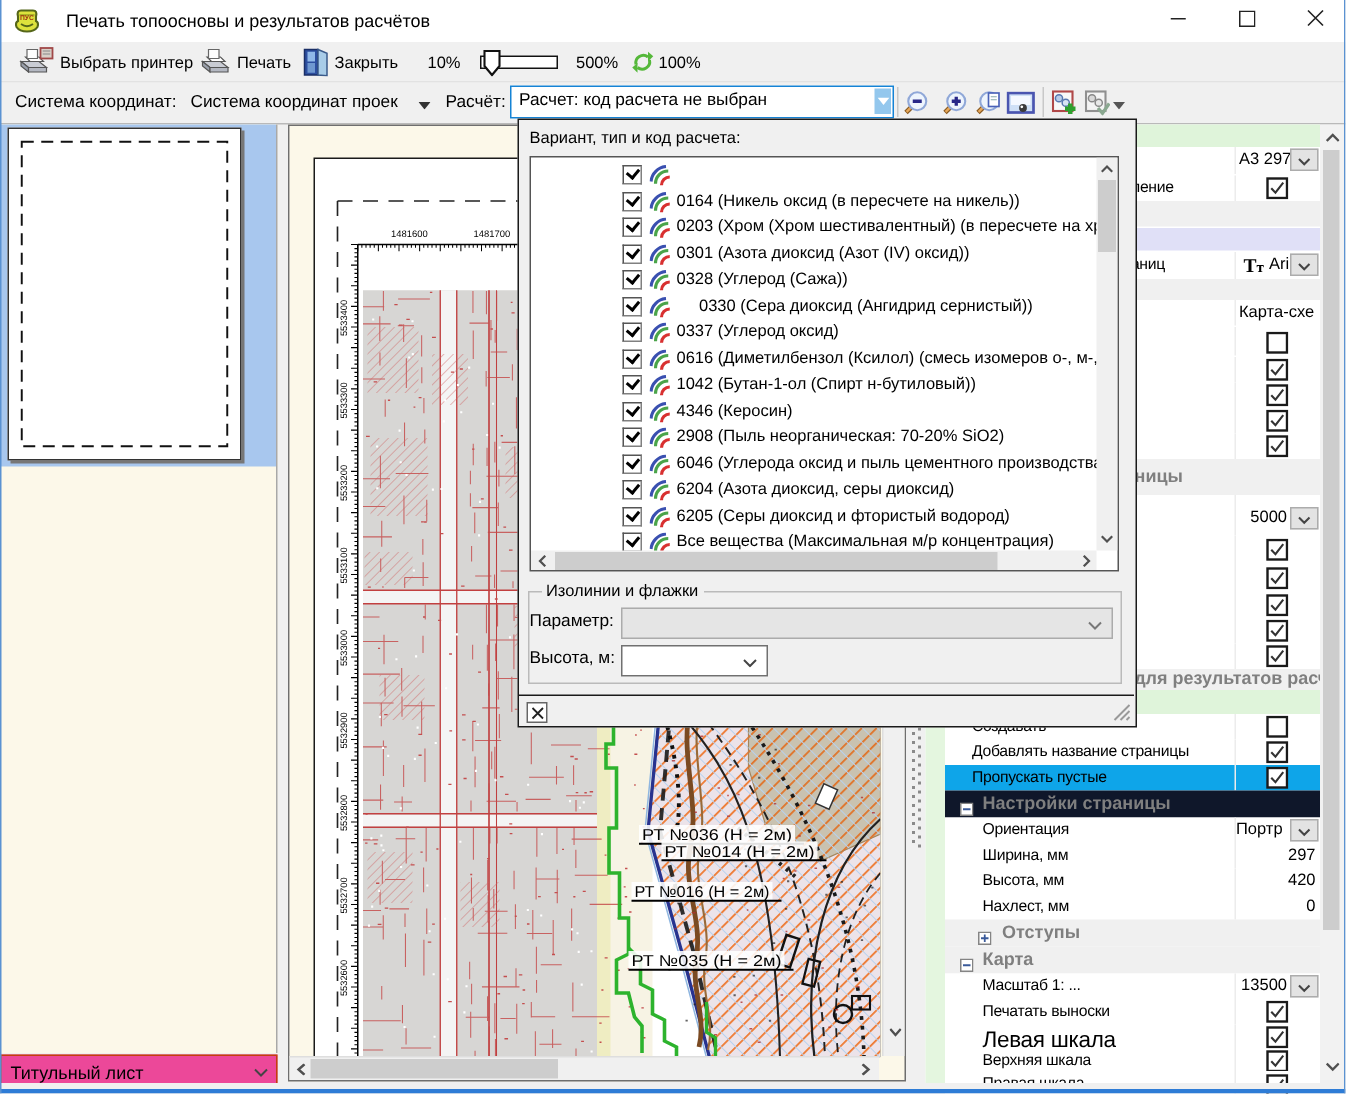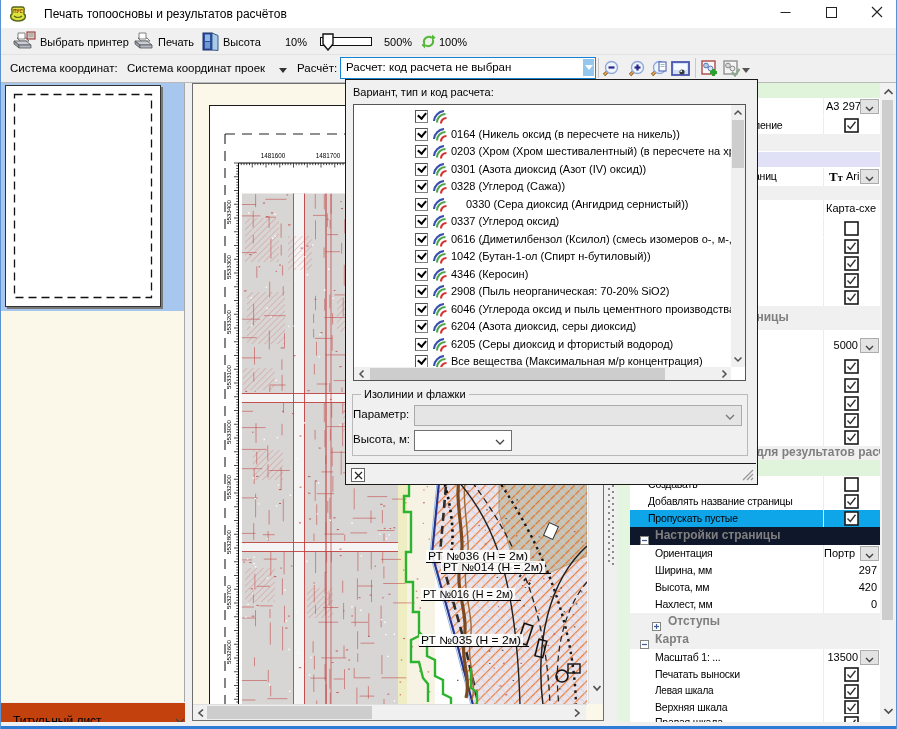--- a/index.html
+++ b/index.html
@@ -55,21 +55,21 @@
         <polygon points="2,9 7,13 7,16 2,12" fill="#9aa0ac" stroke="#555" stroke-width="0.8"></polygon>
         <polygon points="7,13 19,13 19,16 7,16" fill="#b4b8c2" stroke="#555" stroke-width="0.8"></polygon>
       </svg></span>
   <span class="abs" style="left:158px;top:8px;font-size:11px;">Печать</span>
   <span class="abs" style="left:202px;top:4px;"><svg width="18" height="19" viewBox="0 0 18 19">
         <rect x="1" y="1" width="9" height="17" fill="#2d4fa0" stroke="#1a2e66" stroke-width="1"></rect>
         <rect x="3" y="2.5" width="5" height="6.5" fill="#8fb8e8"></rect>
         <rect x="3" y="10" width="5" height="6.5" fill="#6f98d0"></rect>
         <polygon points="10,1 16,3.5 16,18.5 10,18" fill="#a8cce8" stroke="#3a5a8a" stroke-width="1"></polygon>
       </svg></span>
-  <span class="abs" style="left:223px;top:8px;font-size:11px;">Высота</span>
+  <span class="abs" style="left:223px;top:8px;font-size:11px;">Закрыть</span>
   <span style="position:absolute;left:275px;top:33px;width:4px;height:1px;background:#b6b6b6;"></span>
     <span style="position:absolute;left:275px;top:36px;width:4px;height:1px;background:#b6b6b6;"></span>
     <span style="position:absolute;left:275px;top:39px;width:4px;height:1px;background:#b6b6b6;"></span>
     <span style="position:absolute;left:275px;top:42px;width:4px;height:1px;background:#b6b6b6;"></span>
     <span style="position:absolute;left:275px;top:45px;width:4px;height:1px;background:#b6b6b6;"></span>
     <span style="position:absolute;left:275px;top:48px;width:4px;height:1px;background:#b6b6b6;"></span>
   <span class="abs" style="left:285px;top:8px;font-size:11px;">10%</span>
   <span class="abs" style="left:320px;top:9px;width:52px;height:9px;background:#fff;border:1px solid #111;"></span>
   <svg class="abs" style="left:322px;top:5px;" width="12" height="18" viewBox="0 0 12 18">
       <polygon points="1,1 11,1 11,11 6,17 1,11" fill="#fff" stroke="#111" stroke-width="1.4"></polygon>
@@ -153,21 +153,21 @@
 </div>
 <div class="abs" style="left:0;top:82px;width:897px;height:1px;background:#b9b9b9;"></div>
 
 <div class="abs" style="left:0;top:83px;width:185px;height:619px;background:#fcf8e9;border-right:1px solid #a8a8a8;">
   <div class="abs" style="left:0;top:0;width:184px;height:228px;background:#a8c7ee;"></div>
   <div class="abs" style="left:5px;top:2px;width:156px;height:222px;background:#fff;border:1px solid #333;box-shadow:2px 2px 0 #777;"></div>
   <svg class="abs" style="left:5px;top:2px;" width="156" height="222" viewBox="0 0 156 222">
       <rect x="9.5" y="9.5" width="137" height="203" fill="none" stroke="#111" stroke-width="1.3" stroke-dasharray="8 5"></rect>
     </svg>
 </div>
-<div class="abs" style="left:0;top:703px;width:185px;height:23px;background:#c2410c;border:7px solid #c2410c;">
+<div class="abs" style="left:0;top:703px;width:185px;height:23px;background:#ec4899;border:1px solid #c2410c;">
   <span class="abs" style="left:6px;top:4px;font-size:12px;">Титульный лист</span>
   <svg class="abs" style="left:168px;top:8px;" width="10" height="6" viewBox="0 0 10 6">
       <path d="M1 1 L5 5 L9 1" fill="none" stroke="#444" stroke-width="1.3"></path>
     </svg>
 </div>
 
 <div class="abs" style="left:192px;top:83px;width:412px;height:638px;background:#fcf8e9;border:1px solid #6e6e6e;">
   <div class="abs" style="left:0px;top:0px;width:395px;height:621px;overflow:hidden;"><svg width="394" height="621" viewBox="0 0 394 621" font-family="Liberation Sans, sans-serif">
         <rect x="0" y="0" width="394" height="621" fill="#fcf8e9"></rect>
         <rect x="16.5" y="21.5" width="377" height="599" fill="#ffffff" stroke="#1a1a1a" stroke-width="1"></rect>
@@ -599,21 +599,21 @@
       <span style="position:absolute;left:25px;top:2px;font-size:10.5px;letter-spacing:-0.2px;white-space:nowrap;">Печатать выноски</span>
       <span style="position:absolute;left:193px;top:0;width:1px;height:17px;background:#ececec;"></span>
       <span style="position:absolute;left:194px;top:0;width:56px;height:17px;">
         <span style="position:absolute;left:20px;top:1px;"><svg width="15" height="15" viewBox="0 0 15 15">
             <rect x="1" y="1" width="13" height="13" fill="#fff" stroke="#1a1a1a" stroke-width="1.6"></rect>
             <path d="M3.5 7.5 L6.3 10.5 L11.5 3.8" fill="none" stroke="#333" stroke-width="1.4"></path>
           </svg></span>
       </span>
     </div>
     <div style="position:absolute;left:26px;top:600px;width:250px;height:17px;background:#fff;">
-      <span style="position:absolute;left:25px;top:2px;font-size:10px;letter-spacing:-0.2px;white-space:nowrap;text-align:right;">Левая шкала</span>
+      <span style="position:absolute;left:25px;top:2px;font-size:15px;letter-spacing:-0.2px;white-space:nowrap;text-align:right;">Левая шкала</span>
       <span style="position:absolute;left:193px;top:0;width:1px;height:17px;background:#ececec;"></span>
       <span style="position:absolute;left:194px;top:0;width:56px;height:17px;">
         <span style="position:absolute;left:20px;top:1px;"><svg width="15" height="15" viewBox="0 0 15 15">
             <rect x="1" y="1" width="13" height="13" fill="#fff" stroke="#1a1a1a" stroke-width="1.6"></rect>
             <path d="M3.5 7.5 L6.3 10.5 L11.5 3.8" fill="none" stroke="#333" stroke-width="1.4"></path>
           </svg></span>
       </span>
     </div>
     <div style="position:absolute;left:26px;top:617px;width:250px;height:15px;background:#fff;">
       <span style="position:absolute;left:25px;top:1px;font-size:10.5px;letter-spacing:-0.2px;white-space:nowrap;">Верхняя шкала</span>

